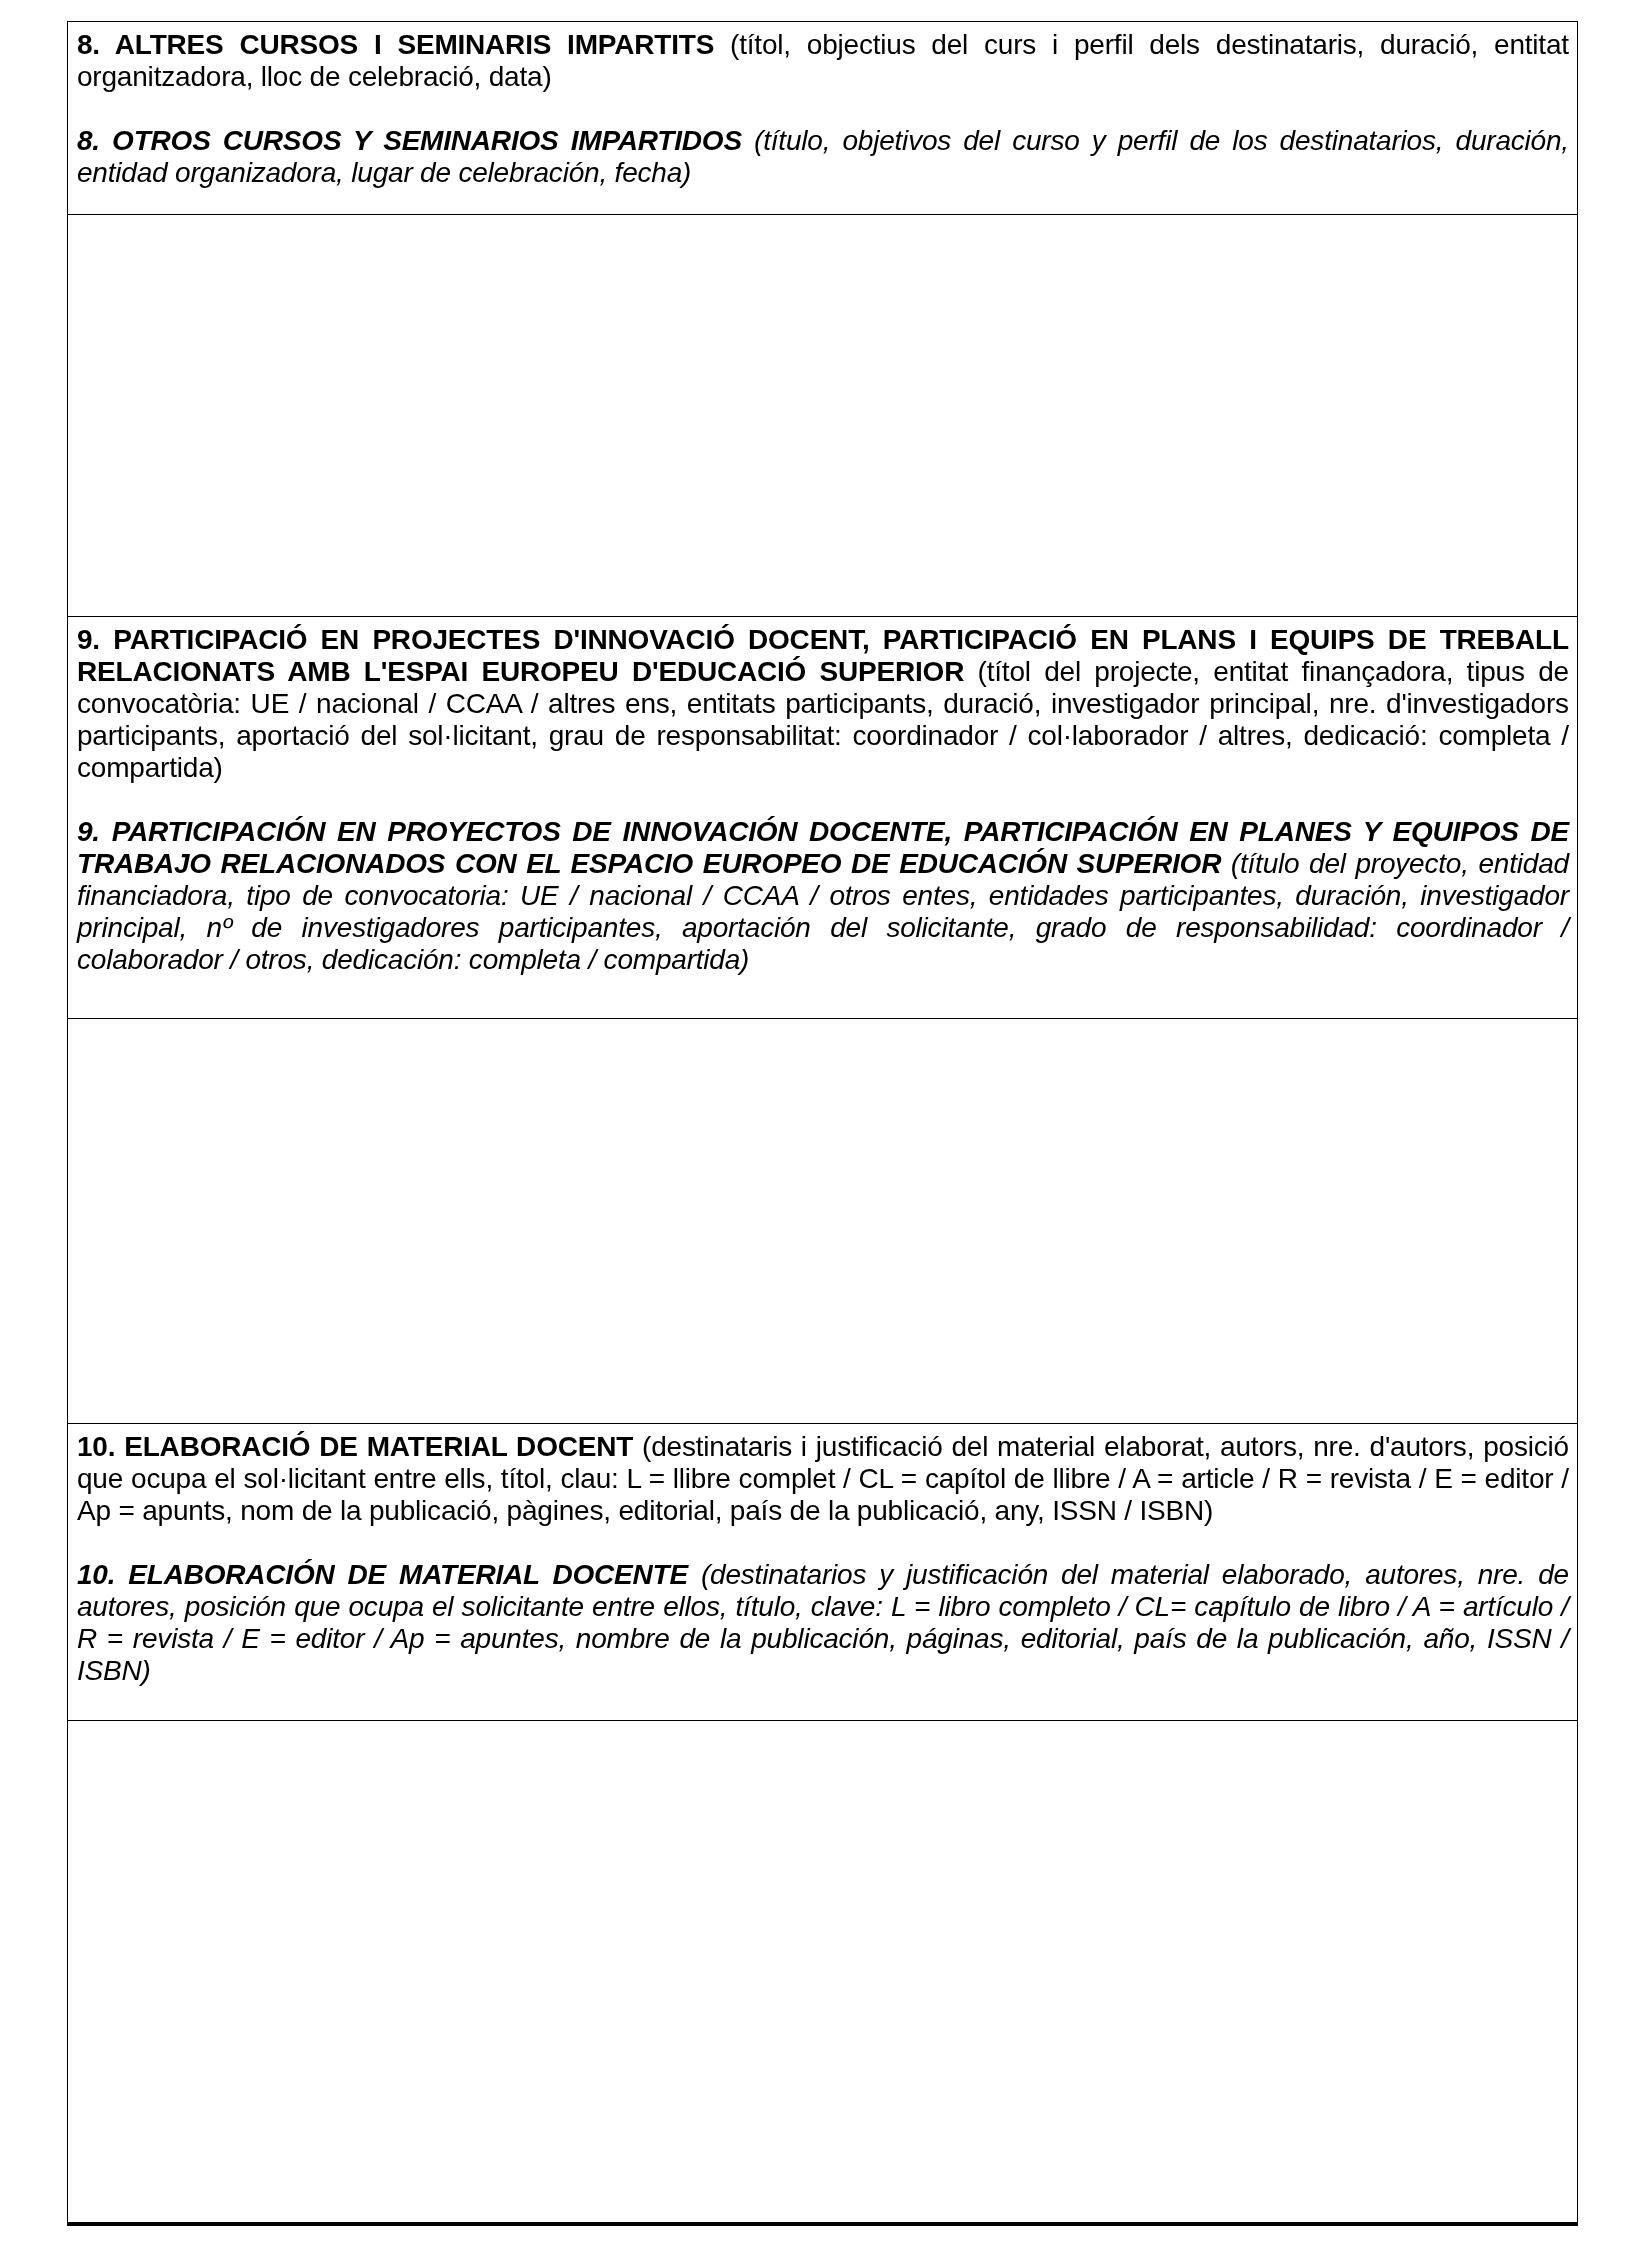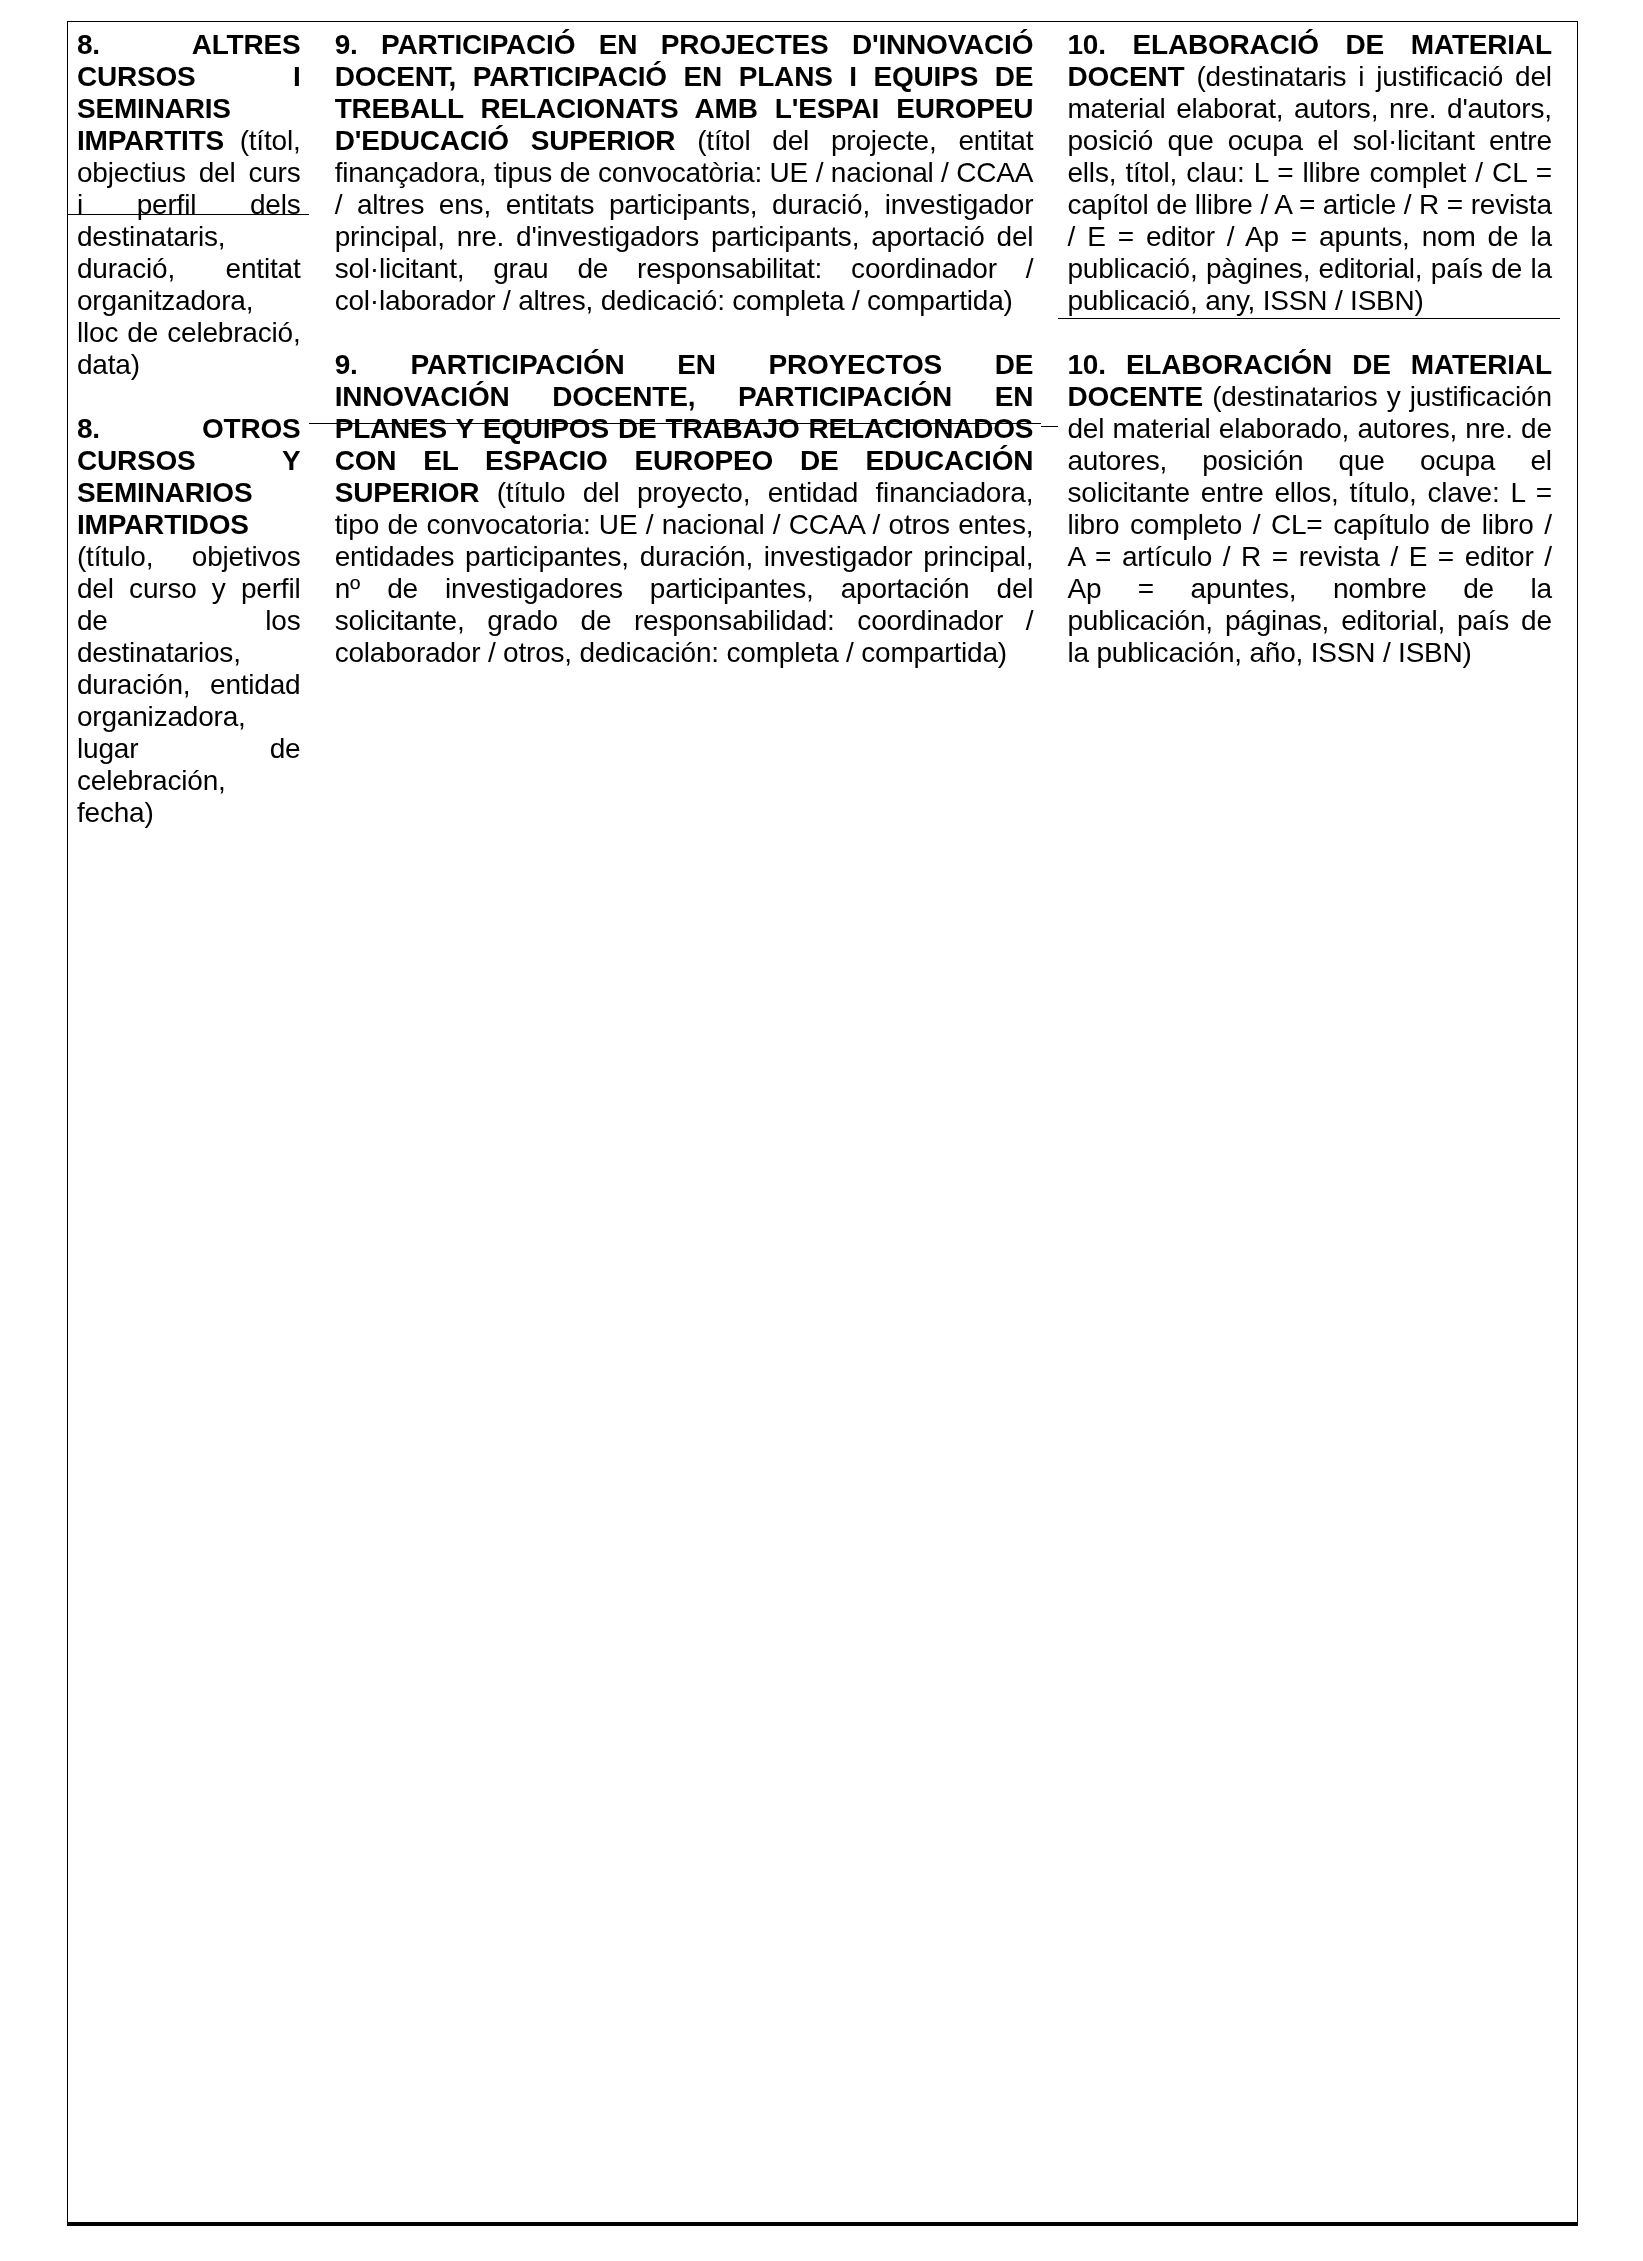--- a/index.html
+++ b/index.html
@@ -20,21 +20,21 @@
   }
   .form-table {
     position: absolute;
     left: 67px;
     top: 21px;
     width: 1511px;
     height: 2205px;
     border: 1.6px solid #000000;
     border-bottom-width: 4.1px;
     display: flex;
-    flex-direction: row;
+    flex-direction: column;
     background: #ffffff;
   }
   .row {
     border-bottom: 1.6px solid #000000;
     padding: 6.5px 8.1px 0 9px;
     overflow: visible;
   }
   .row.last {
     border-bottom: none;
     flex: 1 1 auto;
@@ -47,21 +47,21 @@
 
   .hdr-para {
     margin: 0;
     text-align: justify;
     font-size: 28px;
     line-height: 32px;
     letter-spacing: -0.2px;
     color: #000000;
   }
   .hdr-para .heading { font-weight: 700; }
-  .hdr-para.es { margin-top: 32px; }
+  .hdr-para.es { font-style: italic; margin-top: 32px; }
 </style>
 </head>
 <body>
 
 <div class="page">
   <div class="form-table">
 
     <div class="row r8h">
       <p class="hdr-para ca"><span class="heading">8. ALTRES CURSOS I SEMINARIS IMPARTITS</span> <span class="details">(títol, objectius del curs i perfil dels destinataris, duració, entitat organitzadora, lloc de celebració, data)</span></p>
       <p class="hdr-para es"><span class="heading">8. OTROS CURSOS Y SEMINARIOS IMPARTIDOS</span> <span class="details">(título, objetivos del curso y perfil de los destinatarios, duración, entidad organizadora, lugar de celebración, fecha)</span></p>

